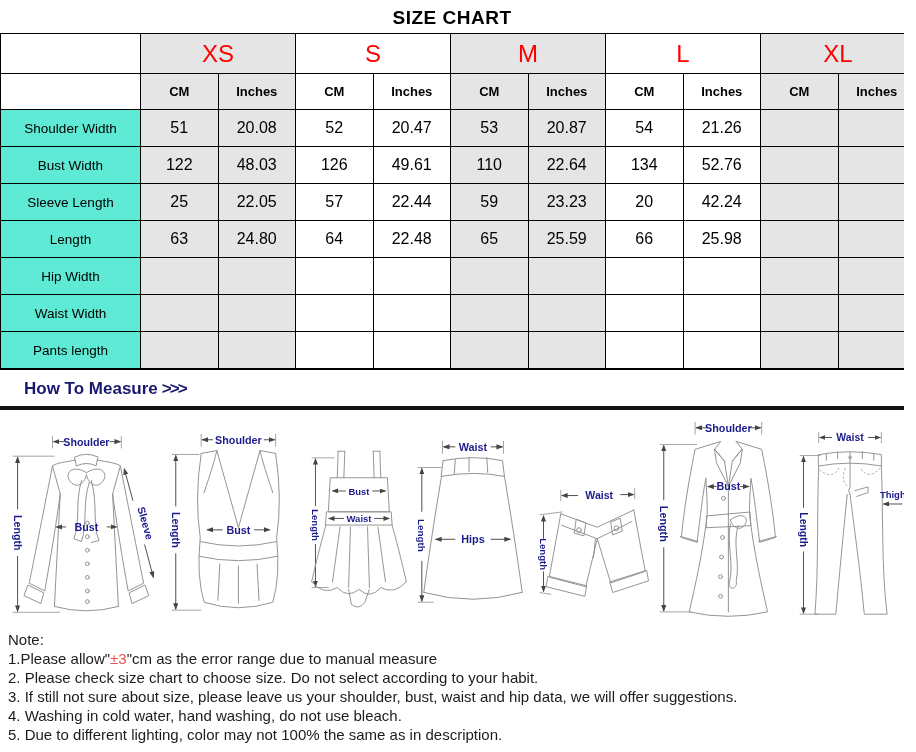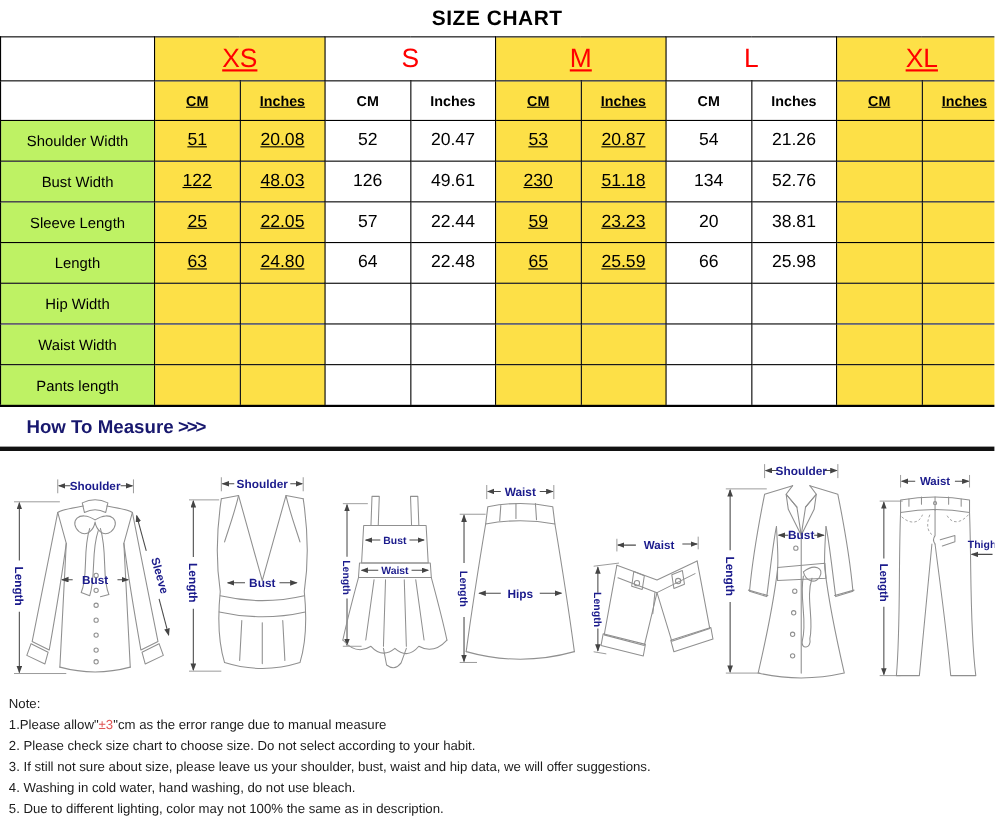--- a/index.html
+++ b/index.html
@@ -6,38 +6,38 @@
   .page{position:relative;width:904px;height:752px;background:#fff;overflow:hidden;
         font-family:"Liberation Sans",sans-serif;color:#000;}
   .title{margin:0;padding-top:7px;height:26px;text-align:center;
          font-size:19px;font-weight:700;letter-spacing:.5px;}
   table.size-chart{border-collapse:collapse;width:916px;table-layout:fixed;
                    border-bottom:2px solid #000;}
   table.size-chart td{border:1px solid #000;text-align:center;vertical-align:middle;
                       padding:0;overflow:hidden;}
   td.size-h{font-size:24px;font-weight:500;color:#ff0000;height:39px;}
   td.unit{font-size:13px;font-weight:700;height:35px;}
-  td.rlabel{font-size:13.5px;height:36px;background:#bef264;}
+  td.rlabel{font-size:13.5px;height:36px;background:#5eead4;}
   td.val{font-size:16px;}
-  .g{background:#fde047;text-decoration:underline;}
+  .g{background:#e5e5e5;}
   .measure-head{margin:9px 0 7px 24px;font-size:17px;font-weight:700;color:#18186e;}
   .measure-head .chev{letter-spacing:-2px;margin-left:4px;}
   .divider{height:4px;background:#121212;width:916px;}
   .figures{display:flex;justify-content:space-between;align-items:flex-end;
            padding:8px 4px 0 4px;}
   .fig{flex:0 0 auto;}
   .fig-shorts{margin-top:36px;}
   svg .garm{fill:none;stroke:#909090;stroke-width:1;stroke-linejoin:round;stroke-linecap:round;}
   svg .garm-d{fill:none;stroke:#a0a0a0;stroke-width:0.9;stroke-dasharray:2.5,2;}
   svg .dim{stroke:#4a4a4a;stroke-width:1;fill:none;}
   svg .tick{stroke:#8a8a8a;stroke-width:0.8;}
   svg .lbl{fill:#1b1b8c;font-weight:bold;font-size:11px;text-anchor:middle;
            font-family:"Liberation Sans",sans-serif;}
   svg .lbl-s{font-size:10px;}
-  .notes{padding:6px 0 0 8px;font-size:12px;color:#1c1c1c;line-height:19px;}
+  .notes{padding:6px 0 0 8px;font-size:15px;color:#1c1c1c;line-height:19px;}
   .note-red{color:#e05555;}
 </style>
 </head>
 <body>
 
 <div class="page">
 
   <h1 class="title">SIZE CHART</h1>
 
   <table class="size-chart">
@@ -88,37 +88,37 @@
           <td class="val">21.26</td>
           <td class="val g"></td>
           <td class="val g"></td>
         </tr>
         <tr>
           <td class="rlabel">Bust Width</td>
           <td class="val g">122</td>
           <td class="val g">48.03</td>
           <td class="val">126</td>
           <td class="val">49.61</td>
-          <td class="val g">230</td>
-          <td class="val g">51.18</td>
+          <td class="val g">110</td>
+          <td class="val g">22.64</td>
           <td class="val">134</td>
           <td class="val">52.76</td>
           <td class="val g"></td>
           <td class="val g"></td>
         </tr>
         <tr>
           <td class="rlabel">Sleeve Length</td>
           <td class="val g">25</td>
           <td class="val g">22.05</td>
           <td class="val">57</td>
           <td class="val">22.44</td>
           <td class="val g">59</td>
           <td class="val g">23.23</td>
           <td class="val">20</td>
-          <td class="val">38.81</td>
+          <td class="val">42.24</td>
           <td class="val g"></td>
           <td class="val g"></td>
         </tr>
         <tr>
           <td class="rlabel">Length</td>
           <td class="val g">63</td>
           <td class="val g">24.80</td>
           <td class="val">64</td>
           <td class="val">22.48</td>
           <td class="val g">65</td>

